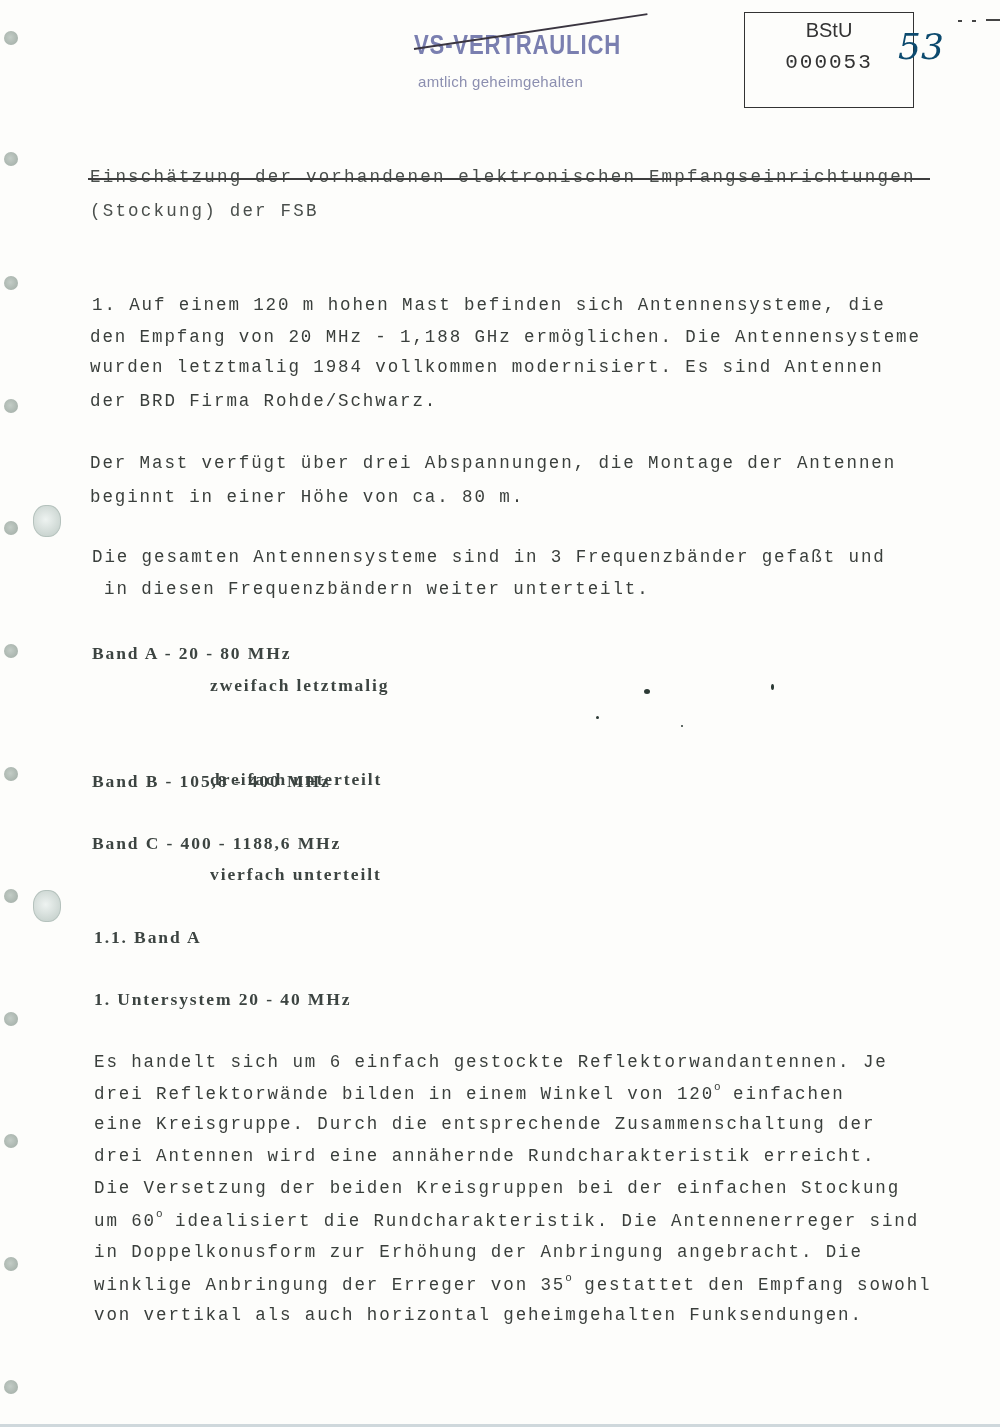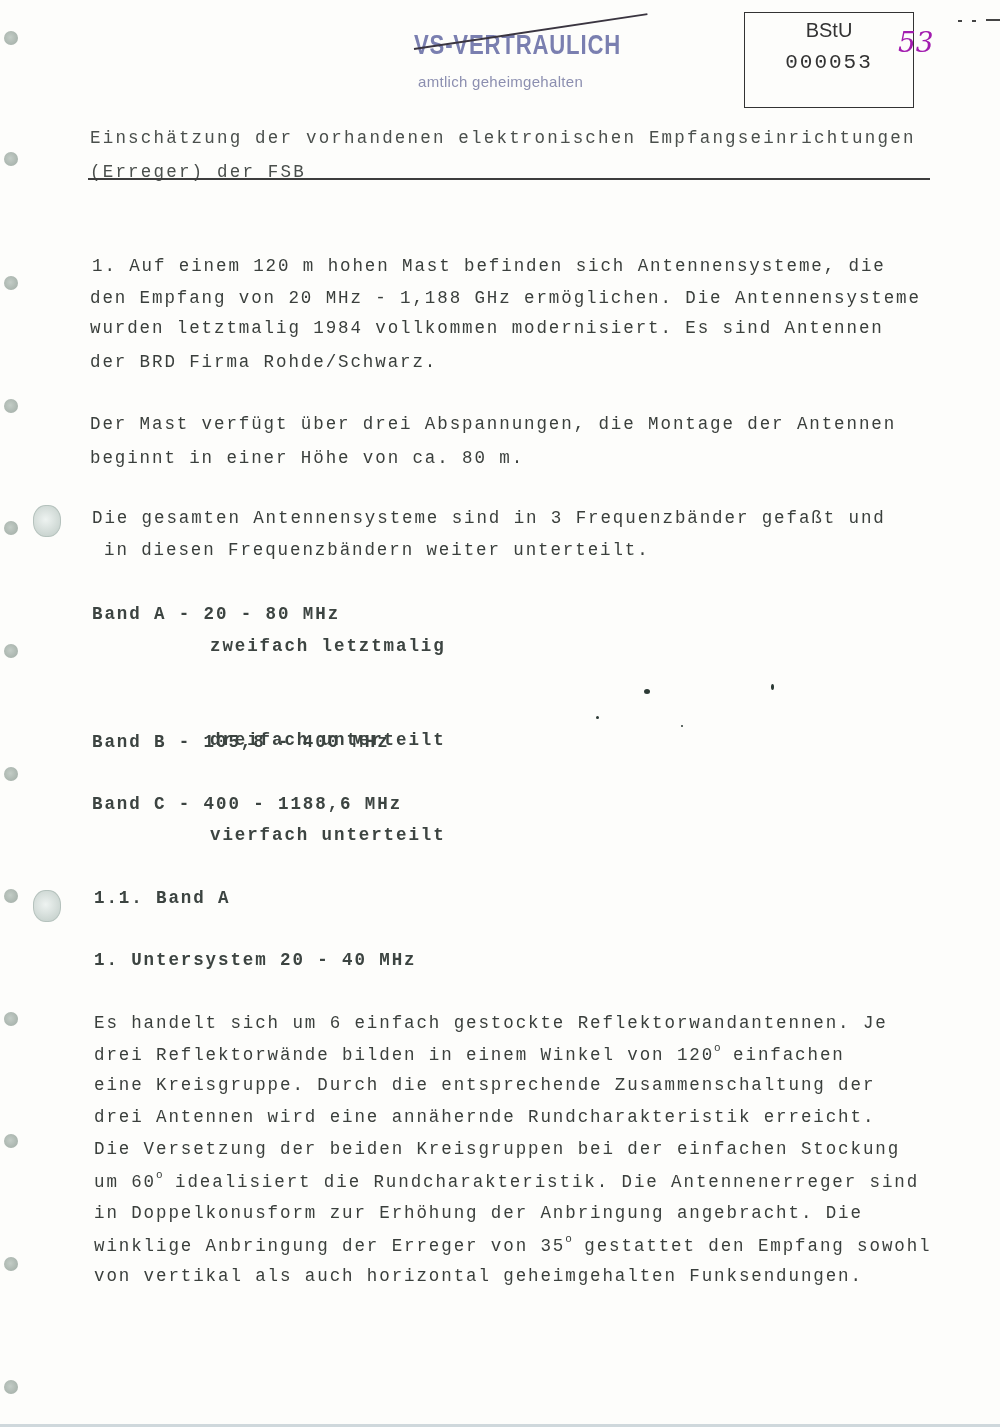--- a/index.html
+++ b/index.html
@@ -18,25 +18,25 @@
   .stamp-sub { position:absolute; left:418px; top:73px; font-family:"Liberation Sans", sans-serif;
     font-size:15px; color:#8c8fb0; letter-spacing:.3px; }
   .strike { position:absolute; left:414px; top:48px; width:236px; height:2px; background:#3a3540;
     transform:rotate(-8.5deg); transform-origin:left; }
   .bstu-box { position:absolute; left:704px; top:12px; width:168px; height:94px; border:1.5px solid #333;margin-left:40px; }
   .bstu-label { position:absolute; left:0; right:0; top:6px; text-align:center;
     font-family:"Liberation Sans", sans-serif; font-size:20px; color:#333; }
   .bstu-num { position:absolute; left:0; right:0; top:38px; text-align:center;
     font-family:"Liberation Mono", monospace; font-size:21px; color:#333; letter-spacing:2px; }
   .pagenum { position:absolute; left:898px; top:26px; font-family:"DejaVu Serif", serif;
-    font-style:italic; font-size:28px; color:#a21caf; }
+    font-style:italic; font-size:36px; color:#0c4a6e; }
   .dash { position:absolute; top:20px; height:2px; background:#444; }
-  .line { position:absolute; left:0; white-space:pre; font-size:17.5px; letter-spacing:1.9px; }
+  .line { position:absolute; left:0; white-space:pre; font-size:17.5px; letter-spacing:1.9px;margin-top:39px; }
   .typed { color:#3a3f3c; }
-  .bold { font-weight:bold; color:#3c4441; }
+  .bold { font-weight:bold; color:#3c4441;font-family:Liberation Serif, serif; }
   .title { left:90px; color:#4a4f4c; letter-spacing:2.2px; }
   .underline { position:absolute; left:88px; top:178px; width:842px; height:2px; background:#3d3d3d; }
   .deg { font-size:11px; vertical-align:super; position:relative; top:-2px; letter-spacing:0; }
   .speck { position:absolute; background:#2c3a35; border-radius:50%; }
 </style>
 </head>
 <body>
 
 <div>
   <div class="hole" style="top:31px"></div>
@@ -65,21 +65,21 @@
   <div class="bstu-label">BStU</div>
   <div class="bstu-num">000053</div>
 </div>
 
 <div class="pagenum">53</div>
 <div class="dash" style="left:958px;width:4px"></div>
 <div class="dash" style="left:972px;width:4px"></div>
 <div class="dash" style="left:986px;width:14px;top:19px"></div>
 
 <div class="line title" style="top:128px">Einschätzung der vorhandenen elektronischen Empfangseinrichtungen</div>
-<div class="line title" style="top:162px">(Erreger) der FSB</div>
+<div class="line title" style="top:162px">(Stockung) der FSB</div>
 <div class="underline"></div>
 
 <div>
   <div class="line typed" style="left:92px;top:256px">1. Auf einem 120 m hohen Mast befinden sich Antennensysteme, die</div>
   <div class="line typed" style="left:90px;top:288px">den Empfang von 20 MHz - 1,188 GHz ermöglichen. Die Antennensysteme</div>
   <div class="line typed" style="left:90px;top:318px">wurden letztmalig 1984 vollkommen modernisiert. Es sind Antennen</div>
   <div class="line typed" style="left:90px;top:352px">der BRD Firma Rohde/Schwarz.</div>
 </div>
 
 <div>

